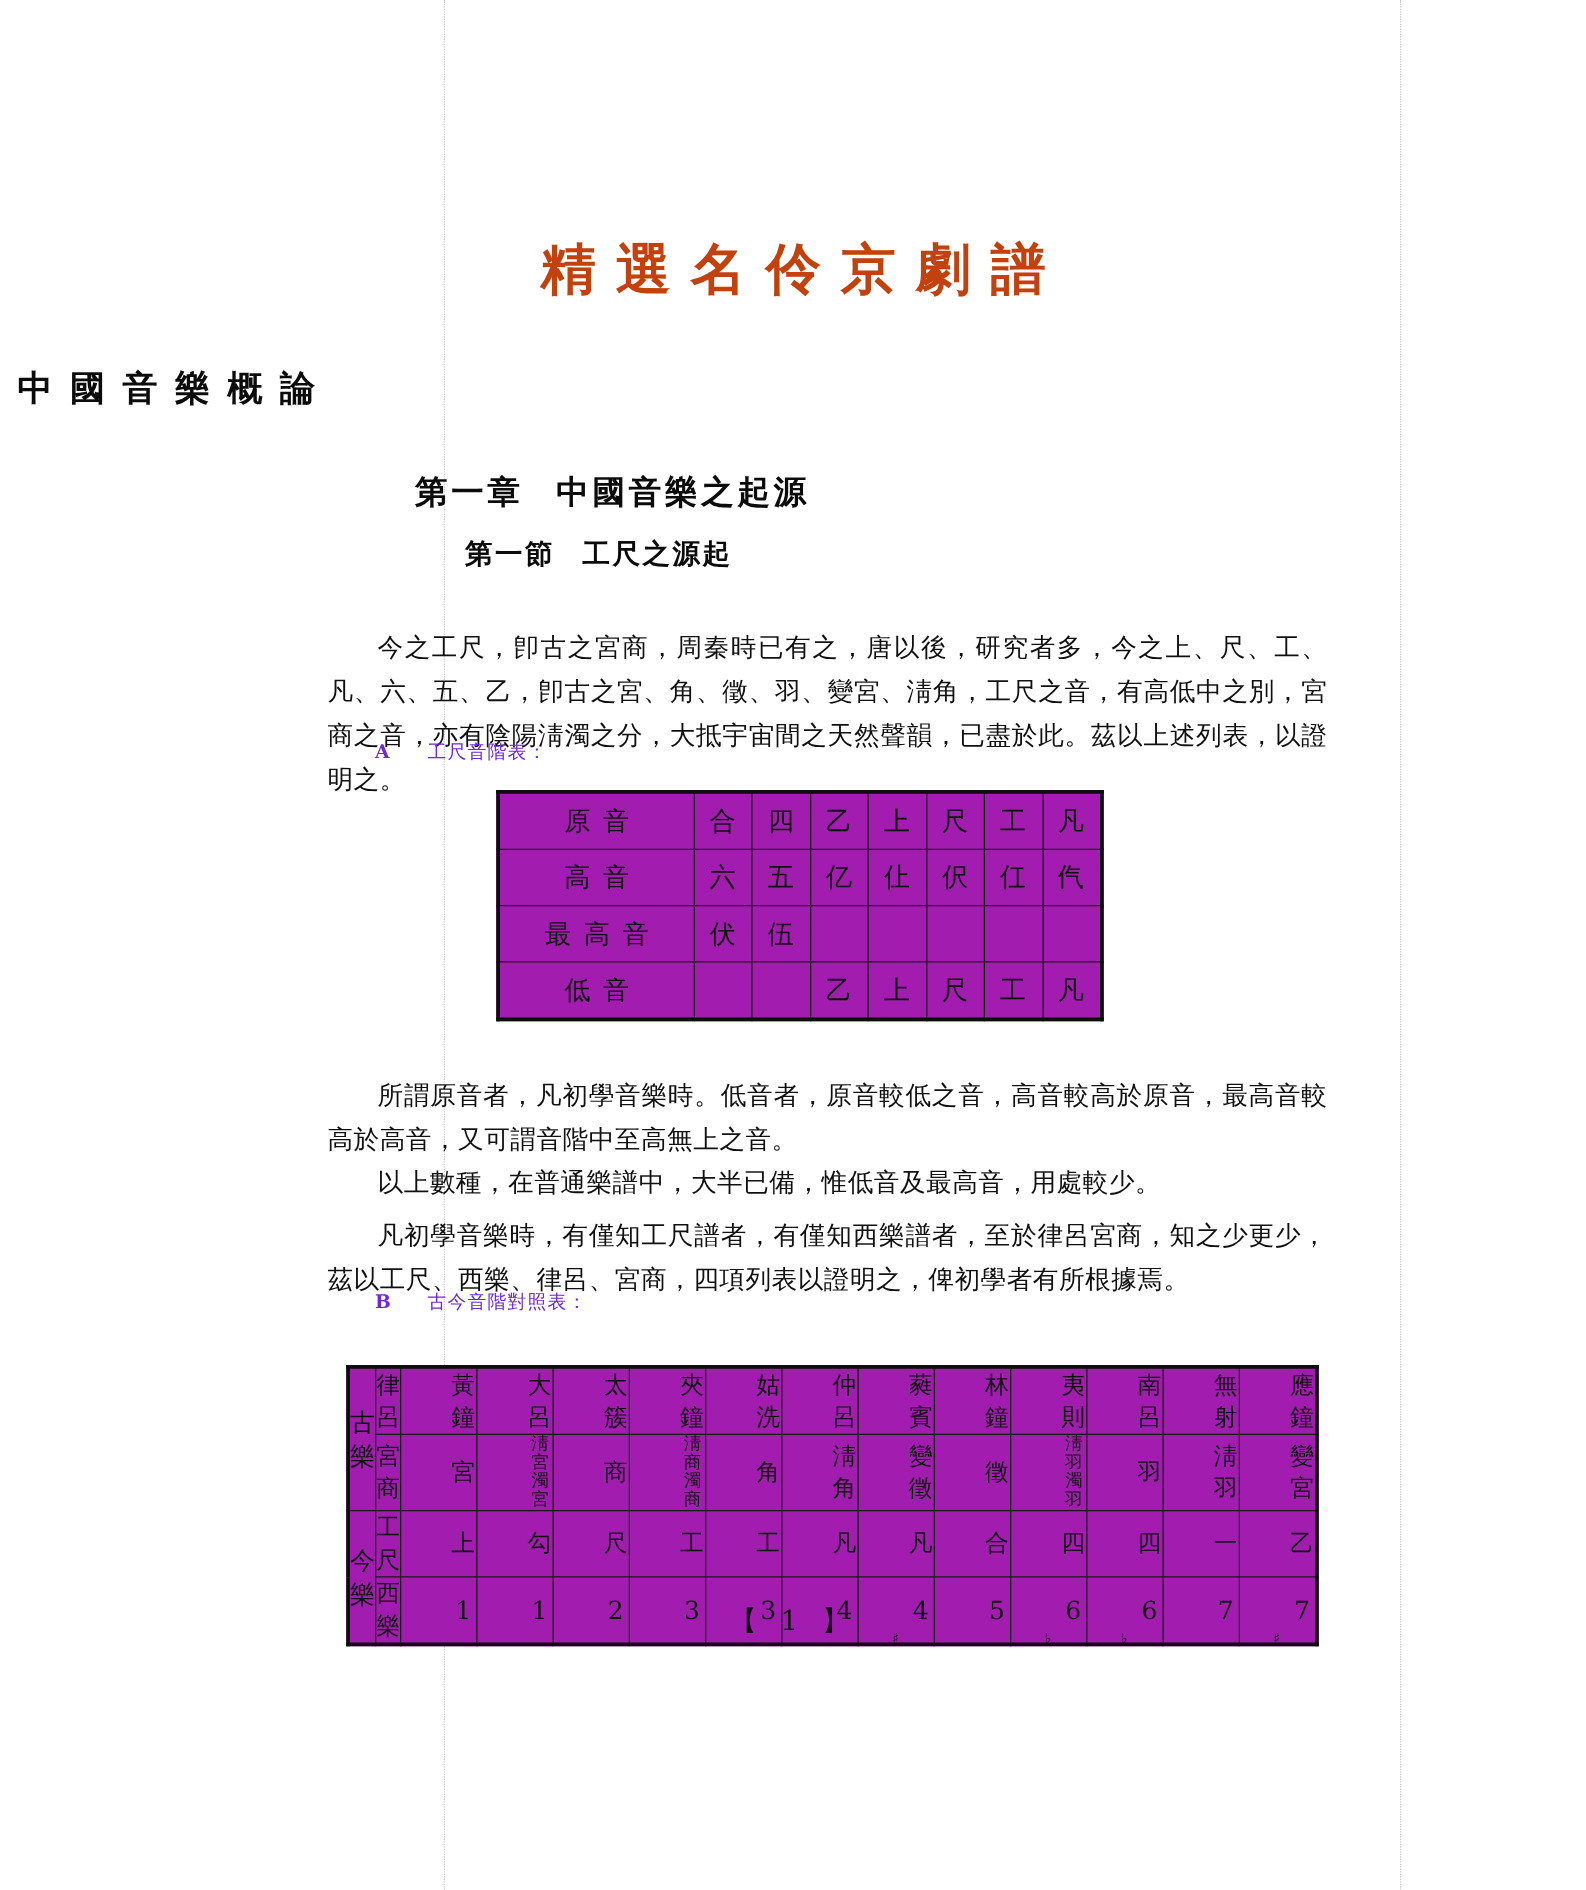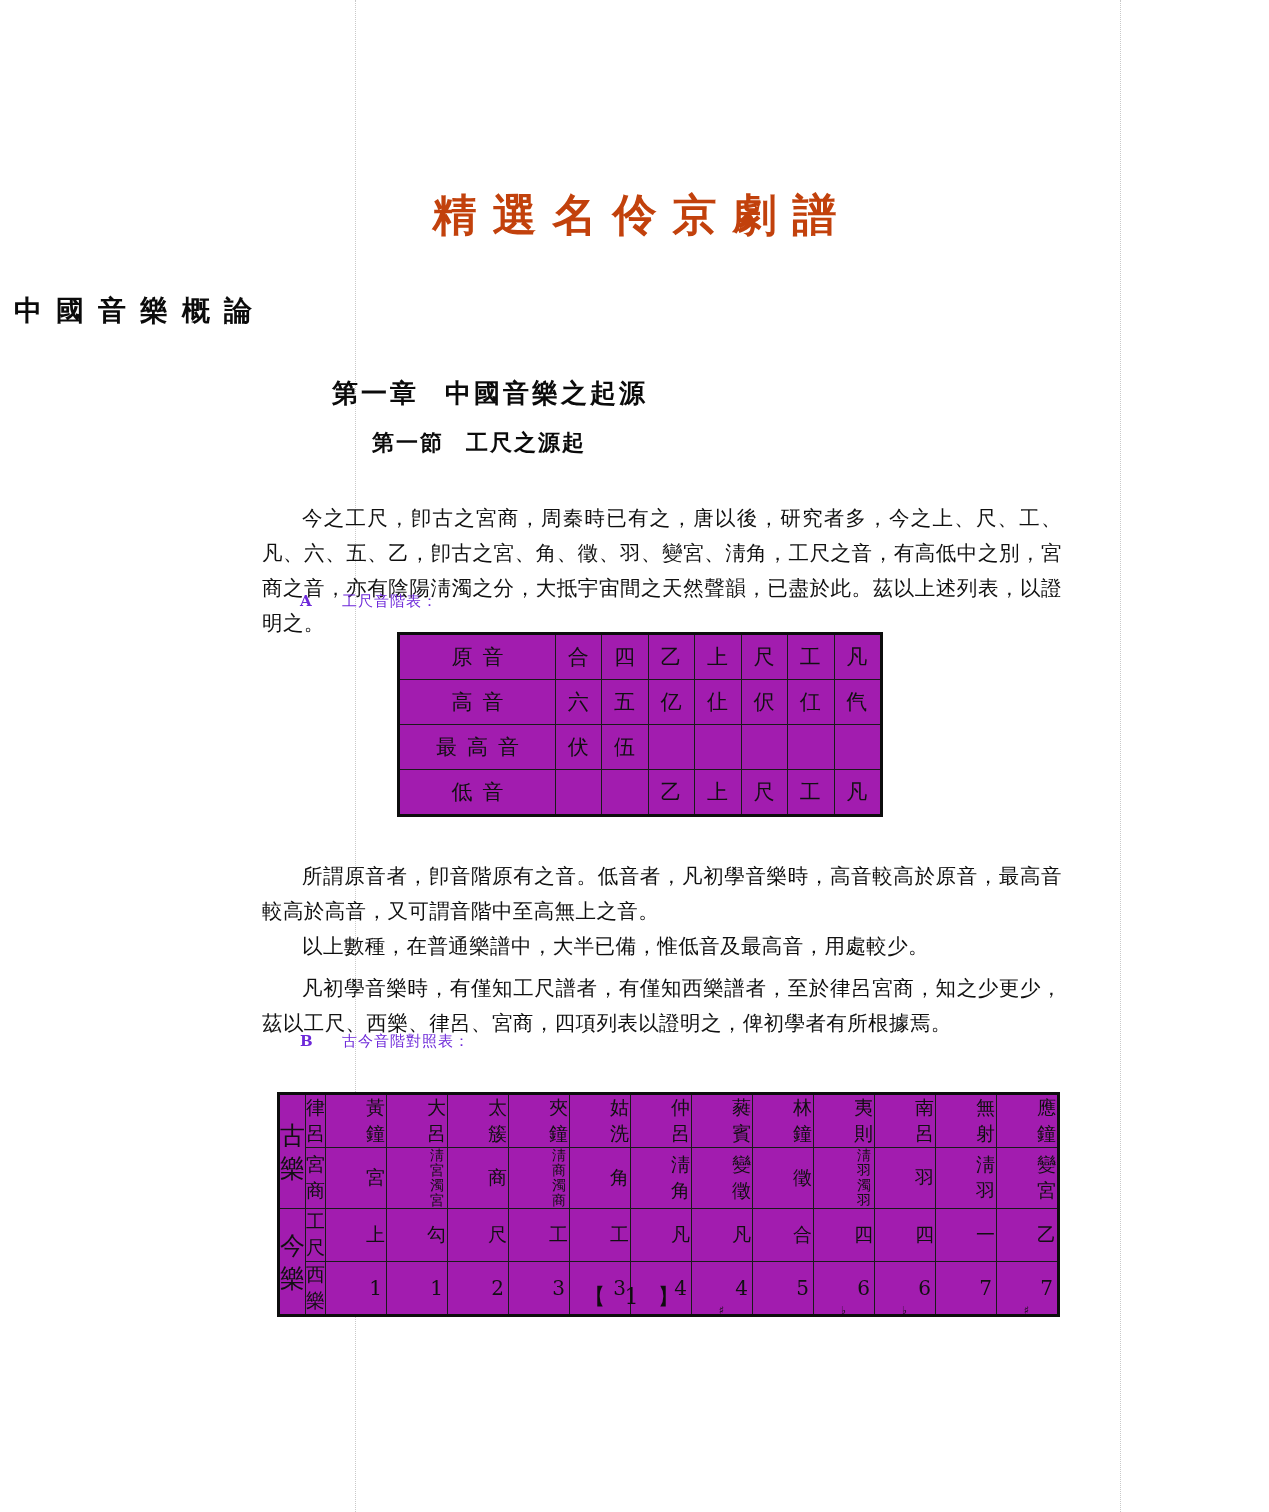--- a/index.html
+++ b/index.html
@@ -149,21 +149,21 @@
   
   #table-compare {
     left: 277px;
     top: 1092px;
     width: 680px;
     border: 3px solid #0d0d0d;
   }
   #table-compare td { height: 38px; font-size: 19px; }
   #table-compare td.sidelabel {
     width: 44px;
-    font-size: 25px;
+    font-size: 20px;
     letter-spacing: 0;
   }
   #table-compare td.kind {
     width: 56px;
     font-size: 19px;
     letter-spacing: 0;
   }
   #table-compare td.cell { width: 48px; padding-left: 40px; }
   #table-compare td.stack {
     font-size: 14px;
@@ -262,21 +262,21 @@
           <td class="note">乙</td>
           <td class="note">上</td>
           <td class="note">尺</td>
           <td class="note">工</td>
           <td class="note">凡</td>
         </tr>
       </tbody>
   </table>
 
   <div class="para indent" id="para-2">
-    <p>所謂原音者，卽音階原有之音。低音者，凡初學音樂時，高音較高於原音，最高音較高於高音，又可謂音階中至高無上之音。</p>
+    <p>所謂原音者，凡初學音樂時。低音者，原音較低之音，高音較高於原音，最高音較高於高音，又可謂音階中至高無上之音。</p>
   </div>
 
   <div class="para indent" id="para-3">
     <p>以上數種，在普通樂譜中，大半已備，惟低音及最高音，用處較少。</p>
   </div>
 
   <div class="para indent" id="para-4">
     <p>凡初學音樂時，有僅知工尺譜者，有僅知西樂譜者，至於律呂宮商，知之少更少，茲以工尺、西樂、律呂、宮商，四項列表以證明之，俾初學者有所根據焉。</p>
   </div>
 

